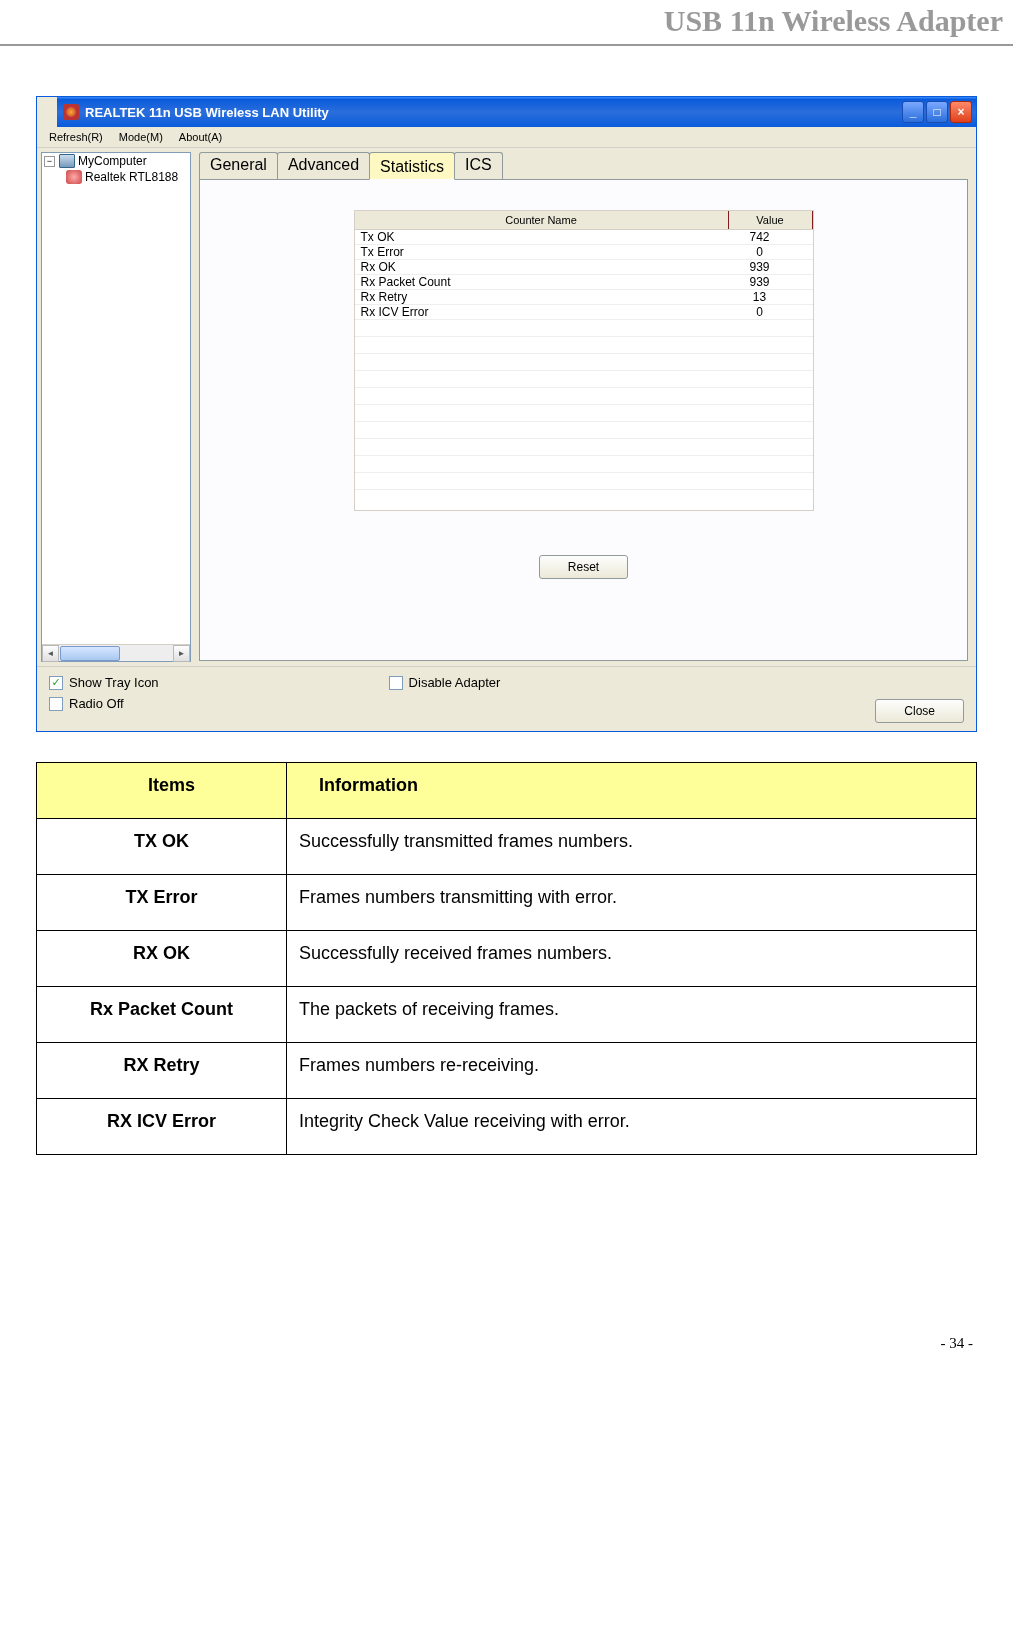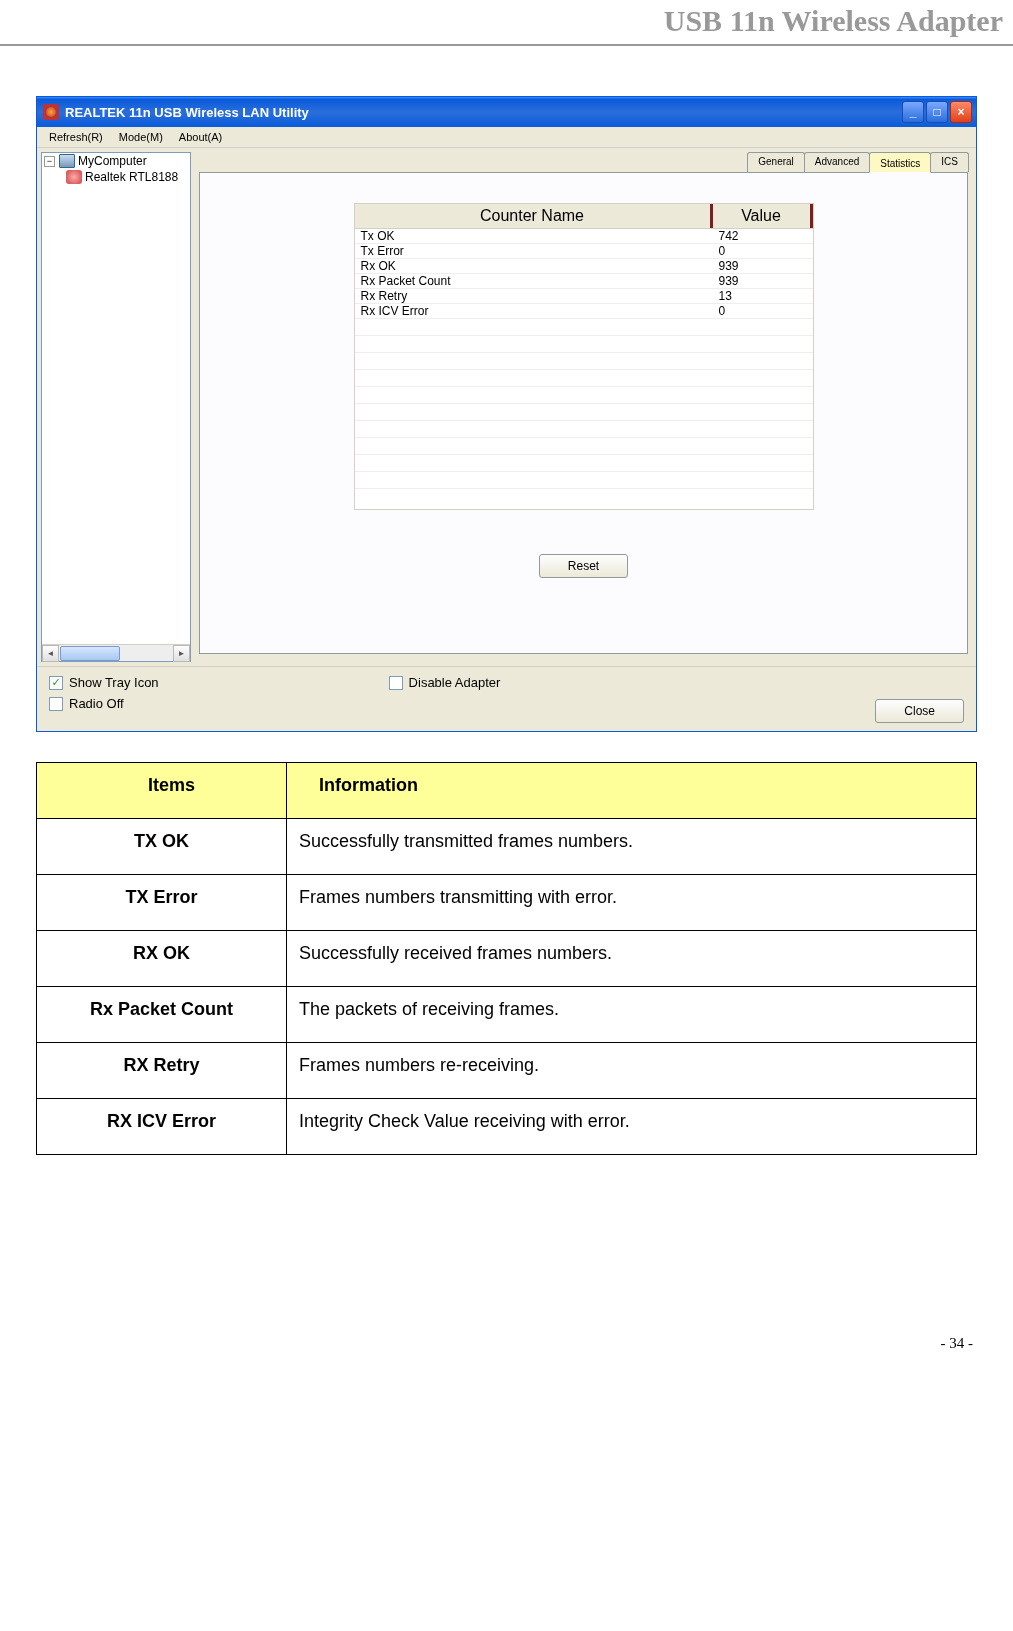--- a/index.html
+++ b/index.html
@@ -6,21 +6,21 @@
     body { font-family: "Tahoma", Arial, sans-serif; background: #fff; width: 1013px; }
     
     .page-header { border-bottom: 2px solid #999; padding: 4px 10px 6px; }
     .header-title { font-size: 30px; font-weight: bold; color: #999; text-align: right; font-family: "Times New Roman", serif; }
     
     .screenshot-area { padding: 50px 36px 30px; }
     
     .app-window { border: 1px solid #0a5bdb; background: #ece9d8; font-size: 12px; }
     
     .titlebar { background: linear-gradient(to bottom, #3a8cff 0%, #0a5bdb 8%, #2a6edb 50%, #0a5bdb 100%); 
-                display: flex; align-items: center; padding: 4px 4px; height: 30px; }
+                display: flex; align-items: center; padding: 4px 4px; height: 30px; margin-left: 20px; }
     .titlebar-icon { width: 16px; height: 16px; background: #b33; border-radius: 2px; margin-right: 6px; margin-left: 2px; position: relative; }
     .titlebar-icon::after { content: ""; position: absolute; width: 10px; height: 10px; background: radial-gradient(circle, #fa3, #b33); border-radius: 50%; top: 3px; left: 3px; }
     .titlebar-text { color: #fff; font-weight: bold; flex: 1; font-size: 13px; }
     .window-controls { display: flex; gap: 2px; }
     .win-btn { width: 22px; height: 22px; background: linear-gradient(to bottom, #7ba8ff, #2a6edb); border: 1px solid #1a4bb0; border-radius: 3px; display: flex; align-items: center; justify-content: center; color: #fff; font-weight: bold; font-size: 12px; cursor: pointer; }
     .win-btn.close { background: linear-gradient(to bottom, #ff8a6a, #e0401a); border-color: #b02a0a; }
     
     .menubar { background: #ece9d8; display: flex; padding: 2px 4px; font-size: 11px; border-bottom: 1px solid #d4d0c8; }
     .menu-item { padding: 2px 8px; cursor: pointer; }
     
@@ -29,34 +29,34 @@
     .tree-panel { width: 150px; background: #fff; border: 1px solid #7f9db9; margin: 4px; font-size: 12px; position: relative; height: 510px; }
     .tree-row { display: flex; align-items: center; padding: 1px 2px; white-space: nowrap; }
     .tree-expand { width: 11px; height: 11px; border: 1px solid #999; display: inline-flex; align-items: center; justify-content: center; font-size: 9px; margin-right: 1px; background: #fff; }
     .tree-icon-mycomputer { width: 16px; height: 14px; margin: 0 3px; background: linear-gradient(#cde,#79b); border: 1px solid #368; border-radius: 1px; display: inline-block; }
     .tree-icon-realtek { width: 16px; height: 14px; margin: 0 3px 0 2px; background: radial-gradient(circle,#faa,#c44); border-radius: 3px; display: inline-block; }
     .tree-scrollbar { position: absolute; bottom: 0; left: 0; right: 0; height: 17px; background: #eee; border-top: 1px solid #d4d0c8; display: flex; align-items: center; }
     .scroll-arrow { width: 17px; height: 17px; background: linear-gradient(#fdfdfd, #e0e0e0); border: 1px solid #b9b9b9; display: flex; align-items: center; justify-content: center; font-size: 8px; color: #555; }
     .scroll-thumb { width: 60px; height: 15px; margin-left: 1px; background: linear-gradient(#d6e6ff, #a8c8f0); border: 1px solid #7a9acc; border-radius: 2px; }
     
     .main-panel { flex: 1; padding: 4px 8px 0 4px; }
-    .tabs { display: flex; font-size: 10px; position: relative; z-index: 1; justify-content: flex-end; }
+    .tabs { display: flex; font-size: 16px; position: relative; z-index: 1; }
     .tab { padding: 3px 10px; background: #ece9d8; border: 1px solid #919b9c; border-bottom: none; border-radius: 3px 3px 0 0; cursor: pointer; margin-right: -1px; }
     .tab.active { background: #fef9c3; position: relative; z-index: 2; border-bottom: 1px solid #fcfcfe; margin-bottom: -1px; padding-top: 5px; }
     .tab-content { border: 1px solid #919b9c; background: #fcfcfe; height: 482px; padding: 30px 30px 10px; }
     
     .stats-table { margin: 0 auto; width: 460px; border: 1px solid #d4d0c8; background: #fff; }
     .stats-header { display: flex; background: #ece9d8; border-bottom: 1px solid #d4d0c8; }
-    .stats-header-cell { padding: 3px 6px; font-size: 16px; border-right: 3px solid #7f1d1d; }
+    .stats-header-cell { padding: 3px 6px; font-size: 11px; border-right: 1px solid #7f1d1d; }
     .stats-header-cell.name { flex: 1; text-align: center; }
-    .stats-header-cell.value { width: 100px; text-align: center; }
+    .stats-header-cell.value { width: 84px; text-align: center; }
     .stats-body { height: 280px; overflow: hidden; }
     .stats-row { display: flex; font-size: 12px; border-bottom: 1px solid #eee; }
     .stats-cell-name { flex: 1; padding: 0 6px; }
-    .stats-cell-value { width: 100px; text-align: left; padding: 0 12px 0 6px; }
+    .stats-cell-value { width: 100px; text-align: center; padding: 0 12px 0 6px; }
     .blank-row { height: 17px; border-bottom: 1px solid #eee; }
     
     .reset-btn-wrap { text-align: center; margin-top: 20px; }
     .app-btn { padding: 4px 28px; background: linear-gradient(#fdfdfd, #ece9d8); border: 1px solid #919b9c; border-radius: 3px; font-size: 12px; cursor: pointer; margin-top: 24px; }
     
     .bottom-bar { padding: 8px 12px; display: flex; align-items: flex-start; background: #ece9d8; border-top: 1px solid #d4d0c8; }
     .check-col { display: flex; flex-direction: column; gap: 6px; font-size: 13px; }
     .check-col.mid { margin-left: 230px; }
     .spacer { flex: 1; }
     .checkrow { display: flex; align-items: center; gap: 6px; }

